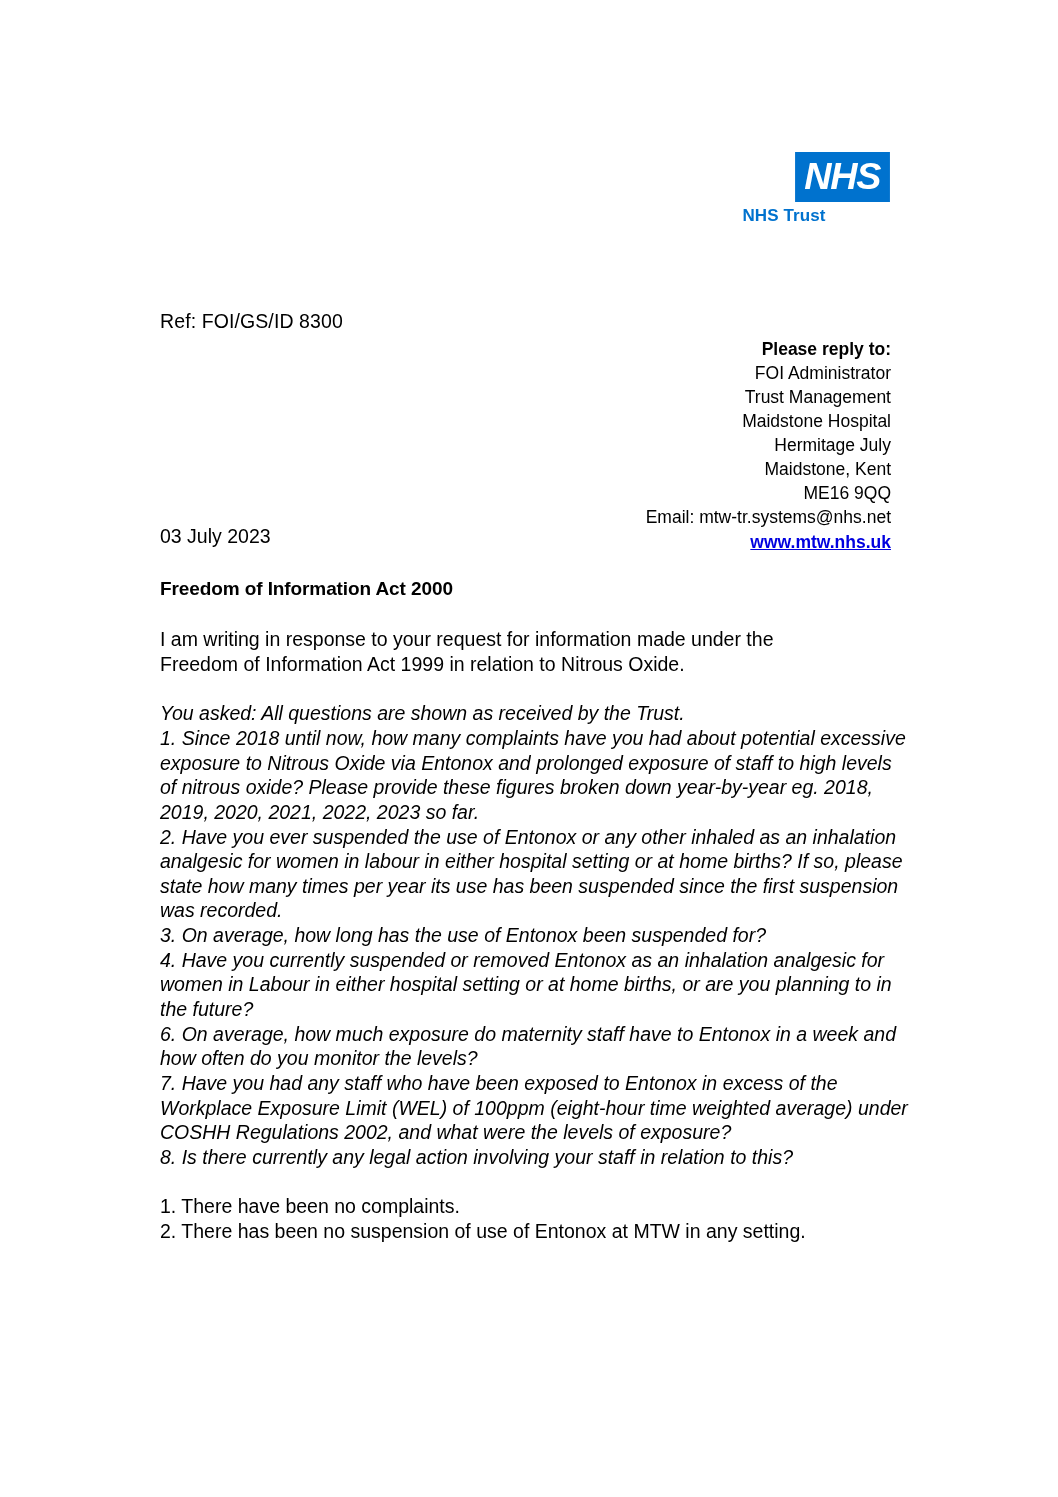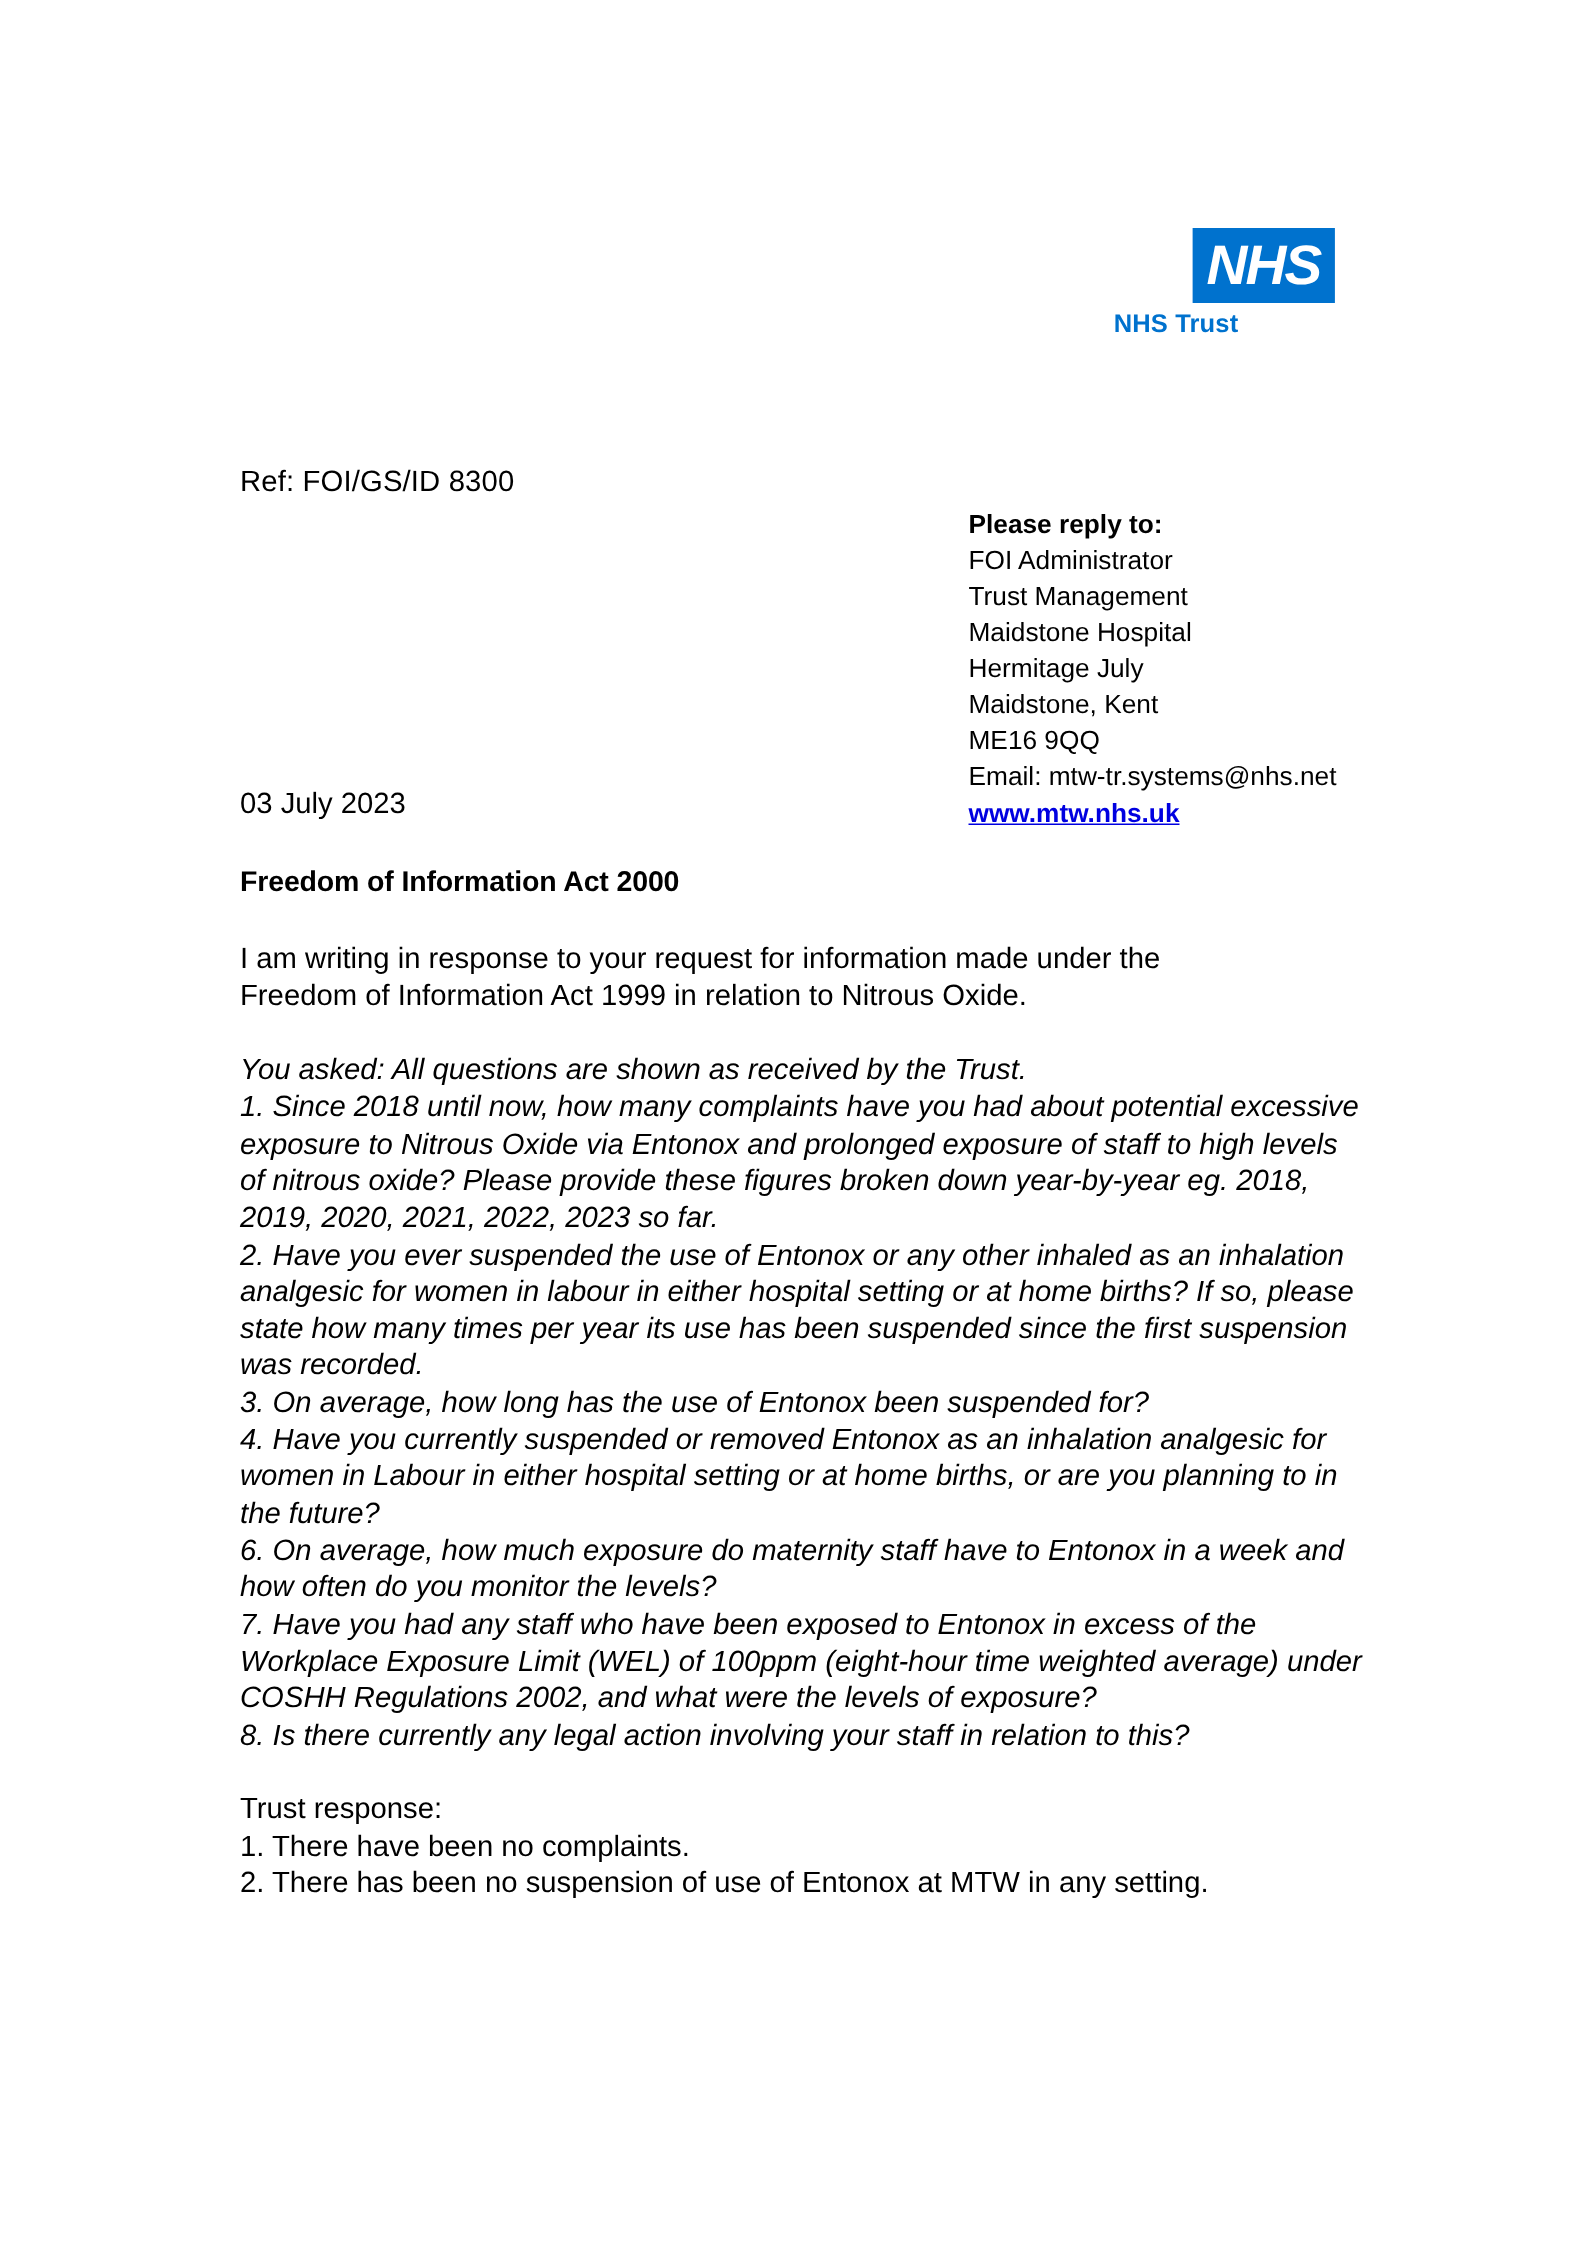--- a/index.html
+++ b/index.html
@@ -68,20 +68,21 @@
     top: 310px;
     font-size: 19.5px;
     letter-spacing: 0.1px;
   }
 
   
   .address-block {
     position: absolute;
     right: 155px;
     top: 337px;
+    text-align: right;
     font-size: 17.5px;
     line-height: 1.375;
   }
   .address-block .addr-head {
     font-weight: bold;
   }
   .address-block a.weblink {
     color: #0000e0;
     text-decoration: underline;
     font-weight: bold;
@@ -165,20 +166,19 @@
       <p>1. Since 2018 until now, how many complaints have you had about potential excessive exposure to Nitrous Oxide via Entonox and prolonged exposure of staff to high levels of nitrous oxide? Please provide these figures broken down year-by-year eg. 2018, 2019, 2020, 2021, 2022, 2023 so far.</p>
       <p>2. Have you ever suspended the use of Entonox or any other inhaled as an inhalation analgesic for women in labour in either hospital setting or at home births? If so, please state how many times per year its use has been suspended since the first suspension was recorded.</p>
       <p>3. On average, how long has the use of Entonox been suspended for?</p>
       <p>4. Have you currently suspended or removed Entonox as an inhalation analgesic for women in Labour in either hospital setting or at home births, or are you planning to in the future?</p>
       <p>6. On average, how much exposure do maternity staff have to Entonox in a week and how often do you monitor the levels?</p>
       <p>7. Have you had any staff who have been exposed to Entonox in excess of the Workplace Exposure Limit (WEL) of 100ppm (eight-hour time weighted average) under COSHH Regulations 2002, and what were the levels of exposure?</p>
       <p>8. Is there currently any legal action involving your staff in relation to this?</p>
     </div>
 
     <div class="response">
-      <p>Trust response:</p>
       <p>1. There have been no complaints.</p>
       <p>2. There has been no suspension of use of Entonox at MTW in any setting.</p>
     </div>
 
   </div>
 
 </div>
 
 </body></html>

